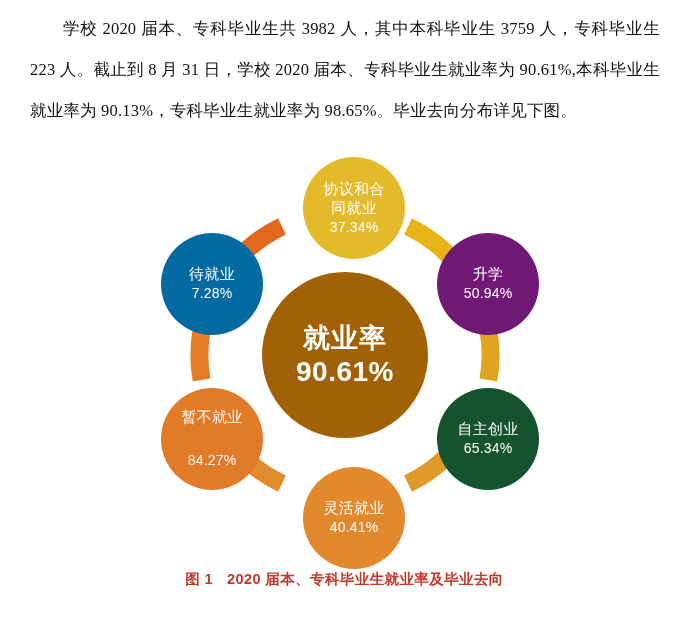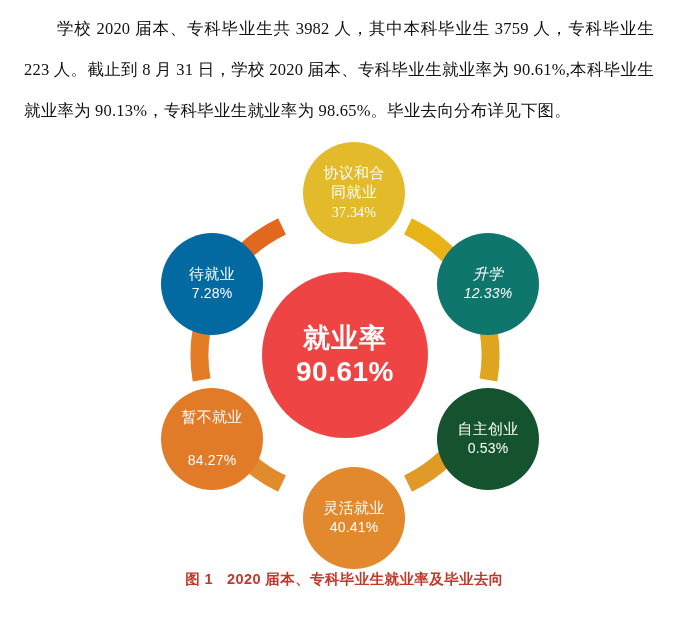--- a/index.html
+++ b/index.html
@@ -13,21 +13,21 @@
     height: 629px;
     overflow: hidden;
     font-family: "Liberation Serif", "DejaVu Serif", serif;
     color: #1a1a1a;
     position: relative;
   }
 
   
   #intro-paragraph {
     position: absolute;
-    left: 24px;
+    left: 30px;
     top: 8px;
     width: 630px;
     font-size: 16.5px;
     line-height: 41px;
     text-align: justify;
     text-justify: inter-ideograph;
     text-indent: 2em;
     letter-spacing: 0.2px;
     color: #111111;
   }
@@ -87,21 +87,21 @@
   }
   #bubble-center .b-value {
     font-size: 28px;
     line-height: 34px;
     font-weight: 700;
     letter-spacing: 0.5px;
   }
 
   .bubble-sat { width: 102px; height: 102px; }
 
-  #bubble-0 { left: 303px; top:  2px; font-family: Liberation Serif, serif; }   
+  #bubble-0 { left: 303px; top:  17px; }   
   #bubble-1 { left: 437px; top:  93px; }   
   #bubble-2 { left: 437px; top: 248px; }   
   #bubble-3 { left: 303px; top: 327px; align-items: center; }   
   #bubble-4 { left: 161px; top: 248px; gap: 24px; }   
   #bubble-5 { left: 161px; top:  93px; }   
 
   
   #figure-caption {
     position: absolute;
     left: 0;
@@ -134,39 +134,39 @@
       <path id="arc-2" d="M 474.4 278.1 A 144 144 0 0 1 408.0 343.7" stroke="#e09a27"></path>
 
       <path id="arc-3" d="M 282.0 343.7 A 144 144 0 0 1 215.6 278.1" stroke="#e08c2c"></path>
 
       <path id="arc-4" d="M 201.6 240.0 A 144 144 0 0 1 201.6 190.0" stroke="#e47c26"></path>
 
       <path id="arc-5" d="M 215.6 151.9 A 144 144 0 0 1 282.0 86.3" stroke="#e2671f"></path>
     </g>
   </svg>
 
-  <div class="bubble" id="bubble-center" style="background: #ef4444;">
+  <div class="bubble" id="bubble-center" style="background: #a16207;">
     <span class="b-label">就业率</span>
     <span class="b-value">90.61%</span>
   </div>
 
   <div class="bubble bubble-sat" id="bubble-0" style="background: rgb(227, 187, 42);">
     <span class="b-label">协议和合
 同就业</span>
     <span class="b-value">37.34%</span>
   </div>
 
-  <div class="bubble bubble-sat" id="bubble-1" style="background: #0f766e; font-style: italic;">
+  <div class="bubble bubble-sat" id="bubble-1" style="background: #701a75;">
     <span class="b-label">升学</span>
-    <span class="b-value">12.33%</span>
+    <span class="b-value">50.94%</span>
   </div>
 
   <div class="bubble bubble-sat" id="bubble-2" style="background: #14532d;">
     <span class="b-label">自主创业</span>
-    <span class="b-value">0.53%</span>
+    <span class="b-value">65.34%</span>
   </div>
 
   <div class="bubble bubble-sat" id="bubble-3" style="background: rgb(226, 137, 45);">
     <span class="b-label">灵活就业</span>
     <span class="b-value">40.41%</span>
   </div>
 
   <div class="bubble bubble-sat" id="bubble-4" style="background: rgb(226, 123, 40);">
     <span class="b-label">暂不就业</span>
     <span class="b-value">84.27%</span>

